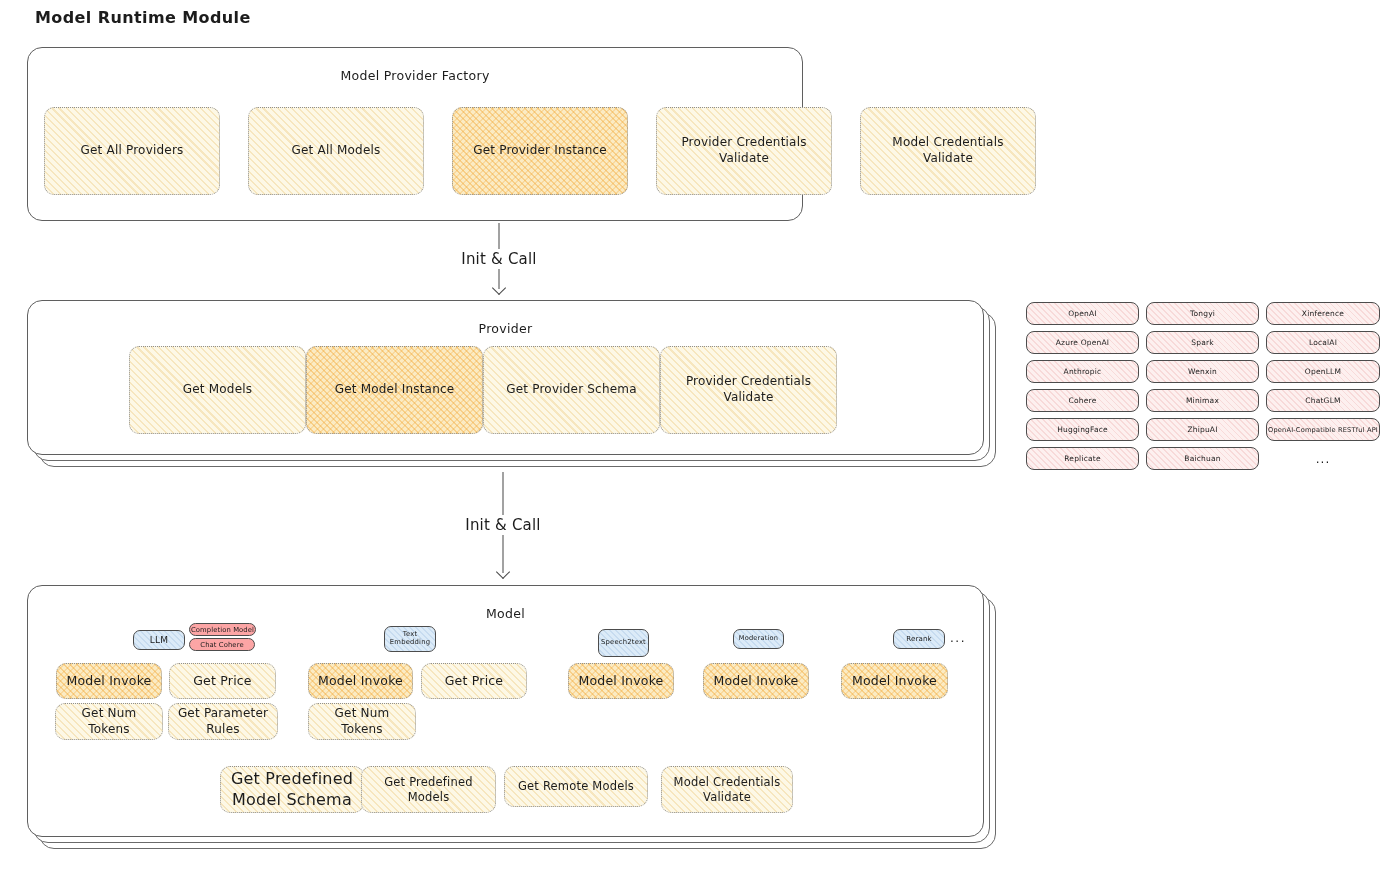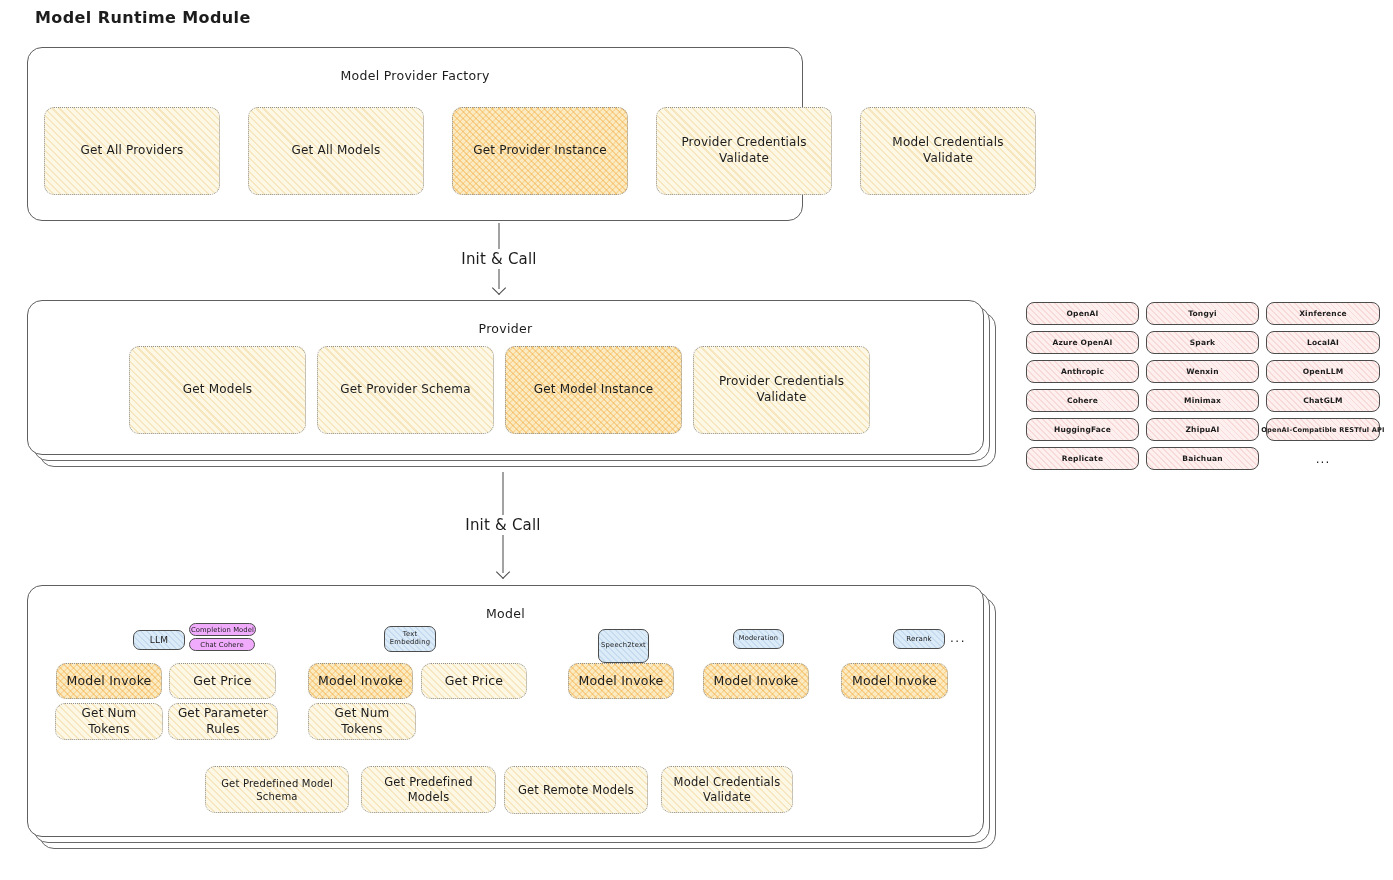--- a/index.html
+++ b/index.html
@@ -63,37 +63,36 @@
     position:absolute; left:1026px; top:302px;
     display:grid; grid-template-columns:113px 113px 114px;
     column-gap:7px; row-gap:6px; grid-auto-rows:23px;
   }
   .chip {
     box-sizing:border-box; border:1.4px solid #4c4c4c; border-radius:8px;
     display:flex; align-items:center; justify-content:center;
     font-size:7.5px; white-space:nowrap; letter-spacing:.2px;
     background-color:#fdf0ef;
     background-image:repeating-linear-gradient(45deg, rgba(228,138,138,.22) 0 1.2px, transparent 1.2px 4.2px);
-    font-weight:bold;
   }
   .chip.small { font-size:6.6px; }
   .chip-more { display:flex; align-items:center; justify-content:center; font-size:12px; letter-spacing:1px; }
   
   .tab {
     position:absolute; box-sizing:border-box;
     border:1.3px solid #4c4c4c; border-radius:7px;
     display:flex; align-items:center; justify-content:center;
     text-align:center; line-height:1.15; letter-spacing:.2px;
     background-color:#dcebf8;
     background-image:repeating-linear-gradient(45deg, rgba(125,165,210,.22) 0 1.2px, transparent 1.2px 4.2px);
     font-size:8px;
   }
   .subtab {
     position:absolute; box-sizing:border-box;
-    border:1.2px solid #4c4c4c; border-radius:7px; background:#f0abfc;
+    border:1.2px solid #4c4c4c; border-radius:7px; background:#fca5a5;
     display:flex; align-items:center; justify-content:center;
     font-size:6.8px; white-space:nowrap; letter-spacing:.1px;
   }
   .dots { position:absolute; font-size:12px; letter-spacing:1.5px; }
 </style>
 </head>
 <body>
 
 <div class="canvas">
 
@@ -113,24 +112,24 @@
   <div class="arrow" style="left:489px; top:223px; height:71px;">
     <div class="line"></div>
     <div class="head"></div>
     <div class="albl">Init &amp; Call</div>
   </div>
 
   <div class="layer" style="left:39px; top:312px; width:957px; height:155px;"></div>
   <div class="layer" style="left:33px; top:306px; width:957px; height:155px;"></div>
   <div class="container" style="left:27px; top:300px; width:957px; height:155px;">
     <div class="container-title">Provider</div>
-    <div class="items-row" style="left:101px; top:45px; gap:11px;">
+    <div class="items-row" style="left:101px; top:45px; ">
       <div class="op" style="width:177px; height:88px;">Get Models</div>
+      <div class="op hl" style="width:177px; height:88px;">Get Model Instance</div>
       <div class="op" style="width:177px; height:88px;">Get Provider Schema</div>
-      <div class="op hl" style="width:177px; height:88px;">Get Model Instance</div>
       <div class="op" style="width:177px; height:88px;">Provider Credentials Validate</div>
     </div>
   </div>
 
   <div class="chip-grid">
     <div class="chip">OpenAI</div>
     <div class="chip">Tongyi</div>
     <div class="chip">Xinference</div>
     <div class="chip">Azure OpenAI</div>
     <div class="chip">Spark</div>
@@ -157,36 +156,36 @@
 
   <div class="layer" style="left:39px; top:597px; width:957px; height:252px;"></div>
   <div class="layer" style="left:33px; top:591px; width:957px; height:252px;"></div>
   <div class="container" style="left:27px; top:585px; width:957px; height:252px;">
     <div class="container-title">Model</div>
 
     <div class="tab" style="left:105px; top:44px; width:52px; height:20px; font-size:9px;">LLM</div>
     <div class="subtab" style="left:161px; top:37px; width:67px; height:13px;">Completion Model</div>
     <div class="subtab" style="left:161px; top:52px; width:66px; height:13px;">Chat Cohere</div>
     <div class="tab" style="left:356px; top:40px; width:52px; height:26px; font-size:6.8px; padding:0 4px;">Text Embedding</div>
-    <div class="tab" style="left:570px; top:43px; width:51px; height:34px; font-size:6.8px;">Speech2text</div>
+    <div class="tab" style="left:570px; top:43px; width:51px; height:28px; font-size:6.8px;">Speech2text</div>
     <div class="tab" style="left:705px; top:43px; width:51px; height:20px; font-size:6.6px;">Moderation</div>
     <div class="tab" style="left:833px; top:43px; width:52px; height:20px; font-size:7px;margin-left:32px;">Rerank</div>
     <div class="dots" style="left:922px; top:45px;">...</div>
 
     <div class="op hl abs" style="left:28px;  top:77px; width:106px; height:36px; font-size:12.5px;">Model Invoke</div>
     <div class="op abs" style="left:141px; top:77px; width:107px; height:36px; font-size:12.5px;">Get Price</div>
     <div class="op hl abs" style="left:280px; top:77px; width:105px; height:36px; font-size:12.5px;">Model Invoke</div>
     <div class="op abs" style="left:393px; top:77px; width:106px; height:36px; font-size:12.5px;">Get Price</div>
     <div class="op hl abs" style="left:540px; top:77px; width:106px; height:36px; font-size:12.5px;">Model Invoke</div>
     <div class="op hl abs" style="left:675px; top:77px; width:106px; height:36px; font-size:12.5px;">Model Invoke</div>
     <div class="op hl abs" style="left:813px; top:77px; width:107px; height:36px; font-size:12.5px;">Model Invoke</div>
 
     <div class="op abs" style="left:27px;  top:117px; width:108px; height:37px; font-size:12px;">Get Num Tokens</div>
     <div class="op abs" style="left:140px; top:117px; width:110px; height:37px; font-size:12px;">Get Parameter Rules</div>
     <div class="op abs" style="left:280px; top:117px; width:108px; height:37px; font-size:12px;">Get Num Tokens</div>
 
-    <div class="op abs" style="left:177px; top:180px; width:144px; height:47px; font-size:10px;">Get Predefined Model Schema</div>
+    <div class="op abs" style="left:192px; top:180px; width:144px; height:47px; font-size:16px;">Get Predefined Model Schema</div>
     <div class="op abs" style="left:333px; top:180px; width:135px; height:47px; font-size:11.5px;">Get Predefined Models</div>
-    <div class="op abs" style="left:476px; top:180px; width:144px; height:48px; font-size:11.5px;">Get Remote Models</div>
+    <div class="op abs" style="left:476px; top:180px; width:144px; height:41px; font-size:11.5px;">Get Remote Models</div>
     <div class="op abs" style="left:633px; top:180px; width:132px; height:47px; font-size:11.5px;">Model Credentials Validate</div>
   </div>
 
 </div>
 
 </body></html>

